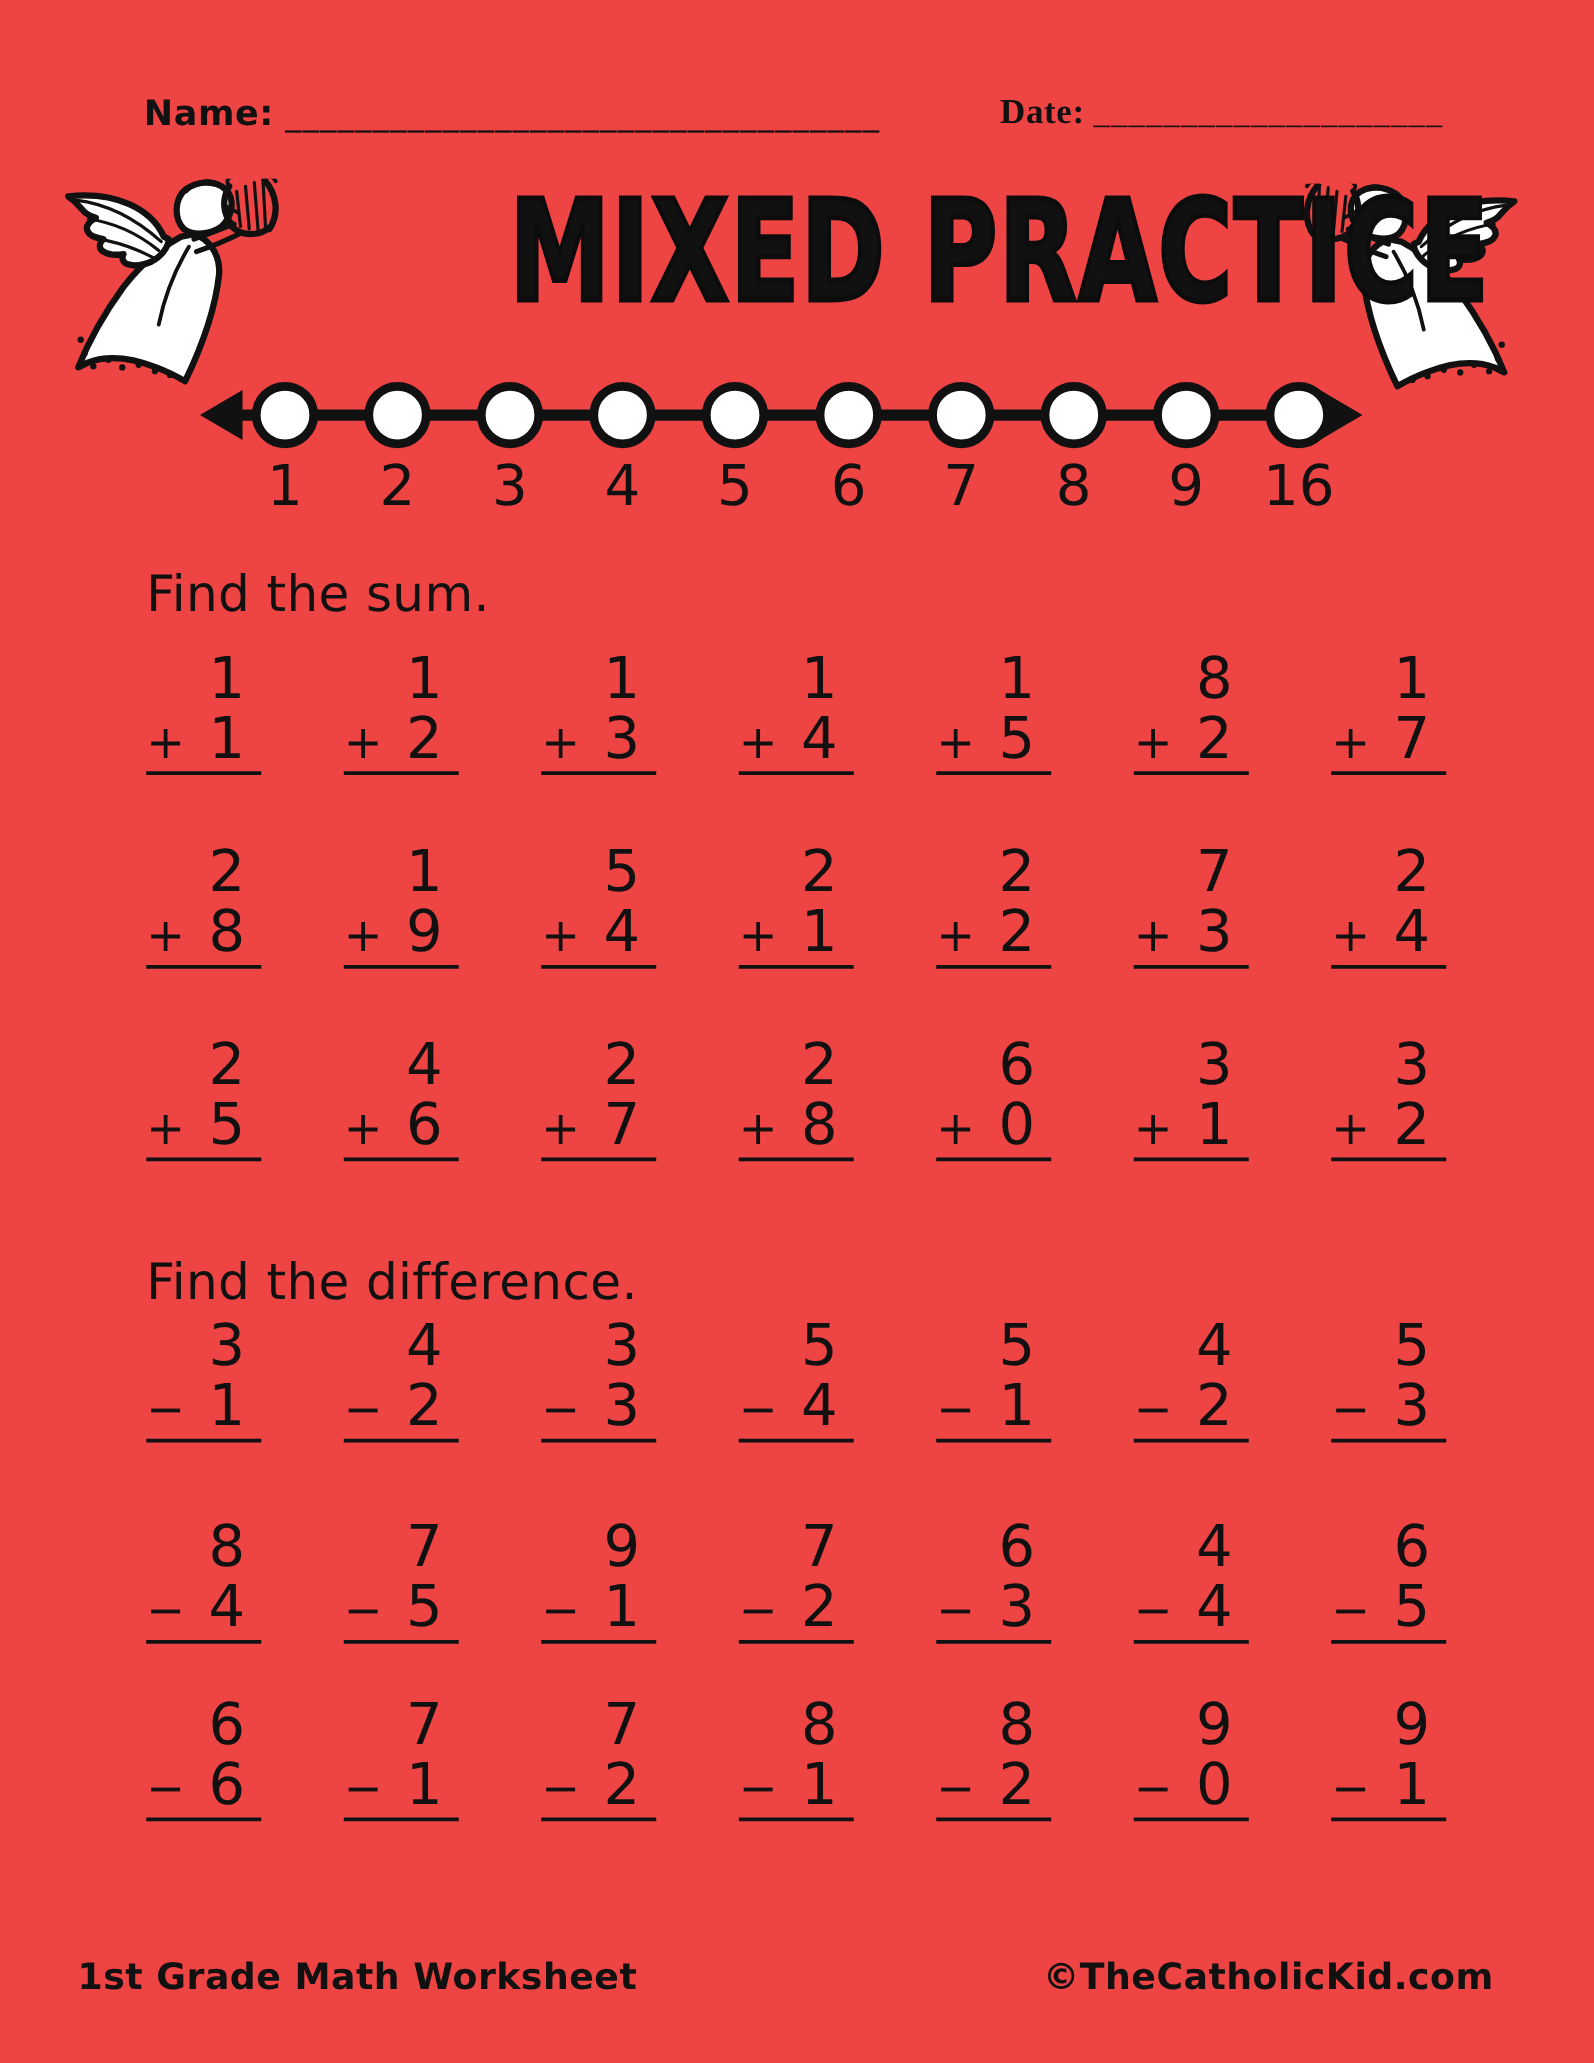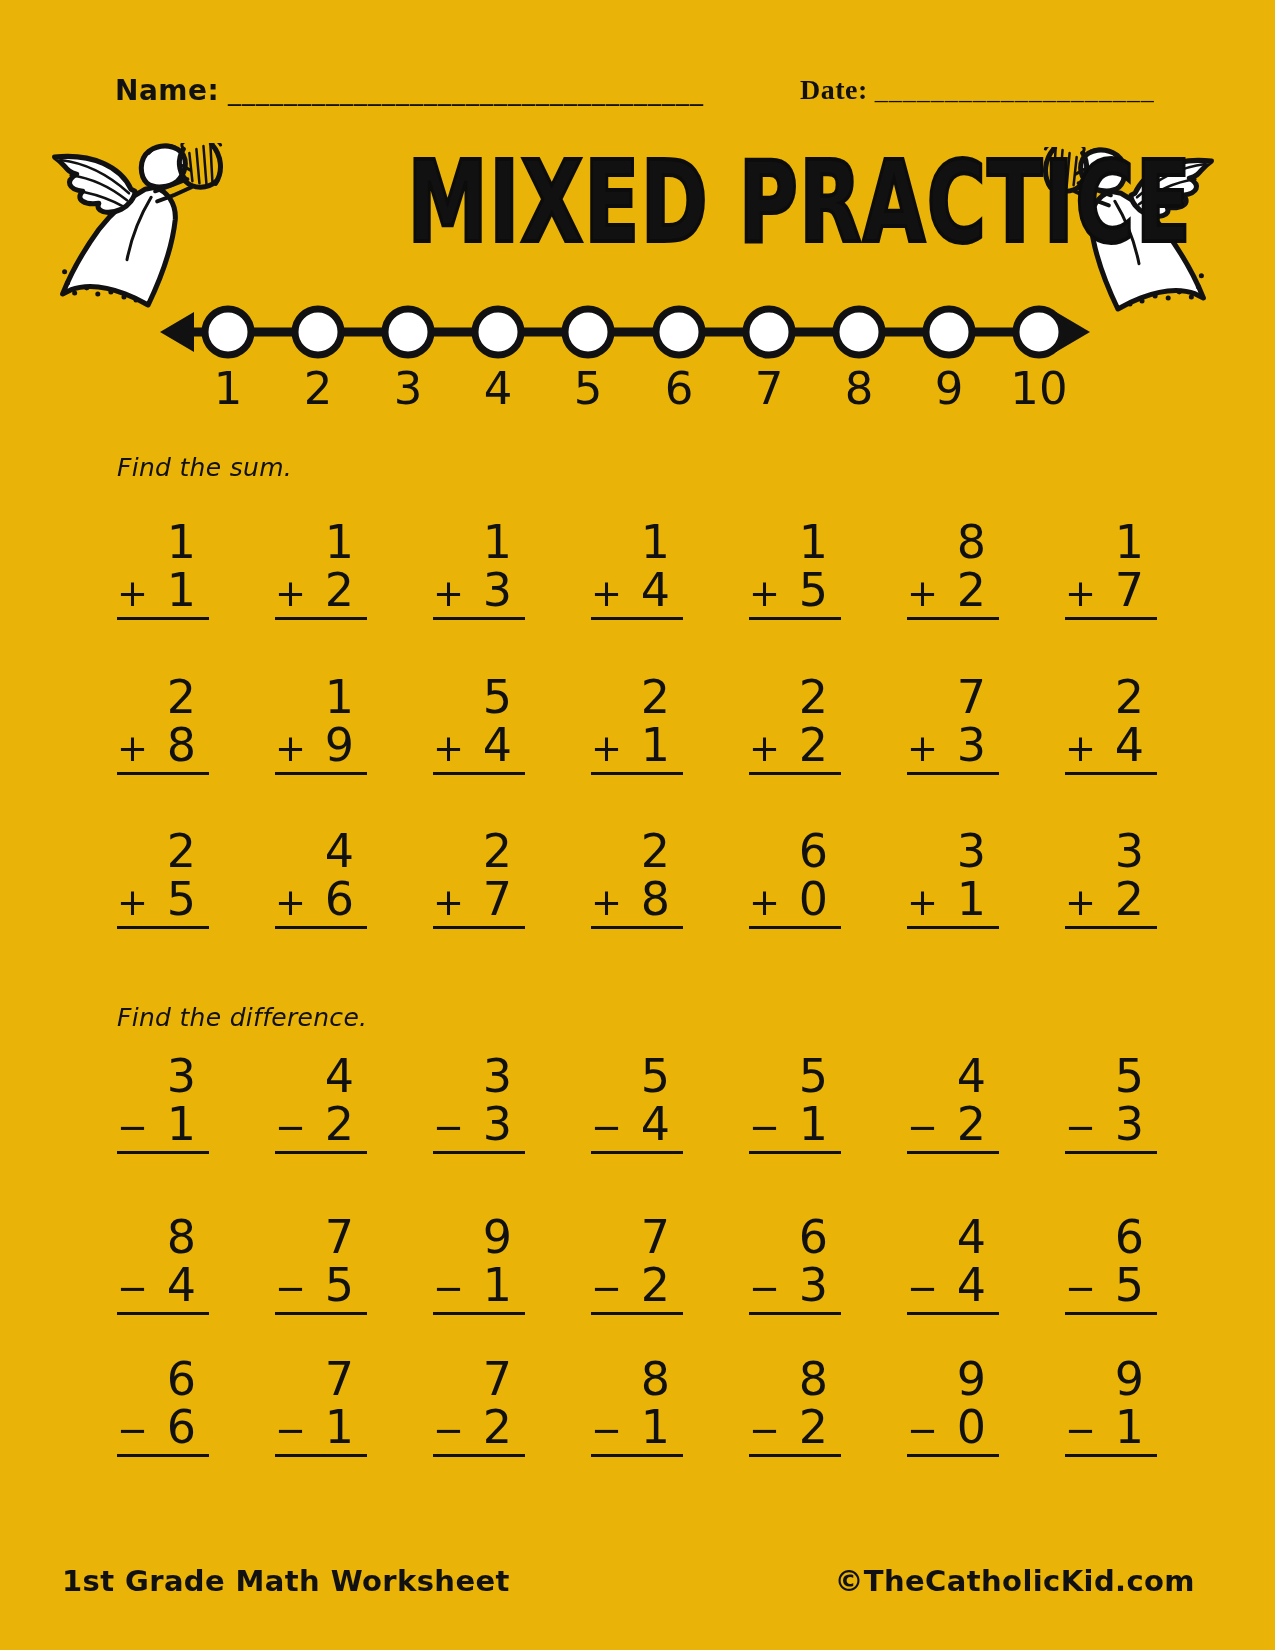--- a/index.html
+++ b/index.html
@@ -1,16 +1,16 @@
 <!DOCTYPE html>
 <html><head>
 <meta charset="utf-8">
 <style>
   html,body{margin:0;padding:0;background:#888;}
-  .page{position:relative;width:1275px;height:1650px;background:#eab308;color:#111;
+  .page{position:relative;width:1275px;height:1650px;background:#ef4444;color:#111;
         font-family:"DejaVu Sans",sans-serif;margin:0 auto;overflow:hidden;}
 
   
   .hdr{position:absolute;top:74px;white-space:nowrap;font-size:28px;}
   .hdr .lbl{font-weight:bold;letter-spacing:.5px;}
   .hdr .blank{font-weight:normal;font-size:26px;letter-spacing:1px;}
   #name-field{left:115px;}
   #date-field{left:800px;font-family:Liberation Serif, serif;}
 
   
@@ -23,21 +23,21 @@
   .angel{position:absolute;width:192px;height:166px;}
   #angel-left{left:34px;top:143px;}
   #angel-right{left:1040px;top:147px;transform:scaleX(-1);}
 
   
   #numberline{position:absolute;left:150px;top:293px;width:950px;height:80px;}
   .nl-num{position:absolute;top:366px;width:70px;text-align:center;
           font-size:45px;line-height:1;}
 
   
-  .instr{position:absolute;left:117px;font-size:25px;letter-spacing:.3px;font-style:italic;}
+  .instr{position:absolute;left:117px;font-size:40px;letter-spacing:.3px;}
   #instr-sum{top:453px;}
   #instr-diff{top:1003px;}
 
   
   .prow{position:absolute;left:117px;width:1040px;display:flex;justify-content:space-between;}
   .prob{width:92px;font-size:46px;line-height:46px;}
   .ptop{text-align:right;padding-right:13px;}
   .pbot{display:flex;justify-content:space-between;align-items:baseline;
         padding-right:13px;padding-bottom:4px;border-bottom:3px solid #111;margin-top:2px;}
   .pop{font-size:37px;line-height:37px;}
@@ -145,21 +145,21 @@
 
   <span class="nl-num" style="left:193px">1</span>
   <span class="nl-num" style="left:283px">2</span>
   <span class="nl-num" style="left:373px">3</span>
   <span class="nl-num" style="left:463px">4</span>
   <span class="nl-num" style="left:553px">5</span>
   <span class="nl-num" style="left:644px">6</span>
   <span class="nl-num" style="left:734px">7</span>
   <span class="nl-num" style="left:824px">8</span>
   <span class="nl-num" style="left:914px">9</span>
-  <span class="nl-num" style="left:1004px">10</span>
+  <span class="nl-num" style="left:1004px">16</span>
 
   <div class="instr" id="instr-sum">Find the sum.</div>
   <div class="prow" style="top:519px">
       <div class="prob">
         <div class="ptop">1</div>
         <div class="pbot">
           <span class="pop">+</span>
           <span>1</span>
         </div>
       </div>

